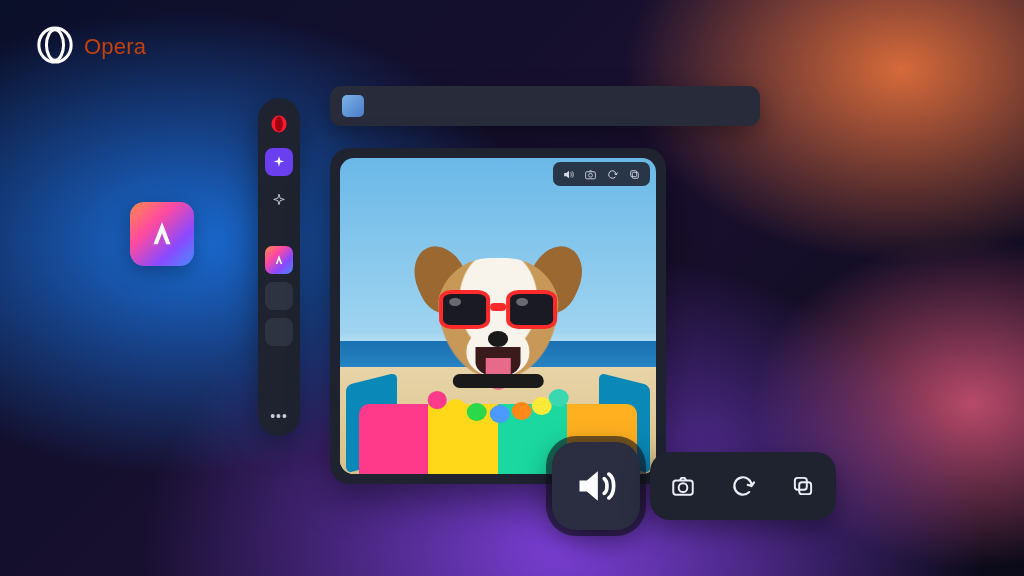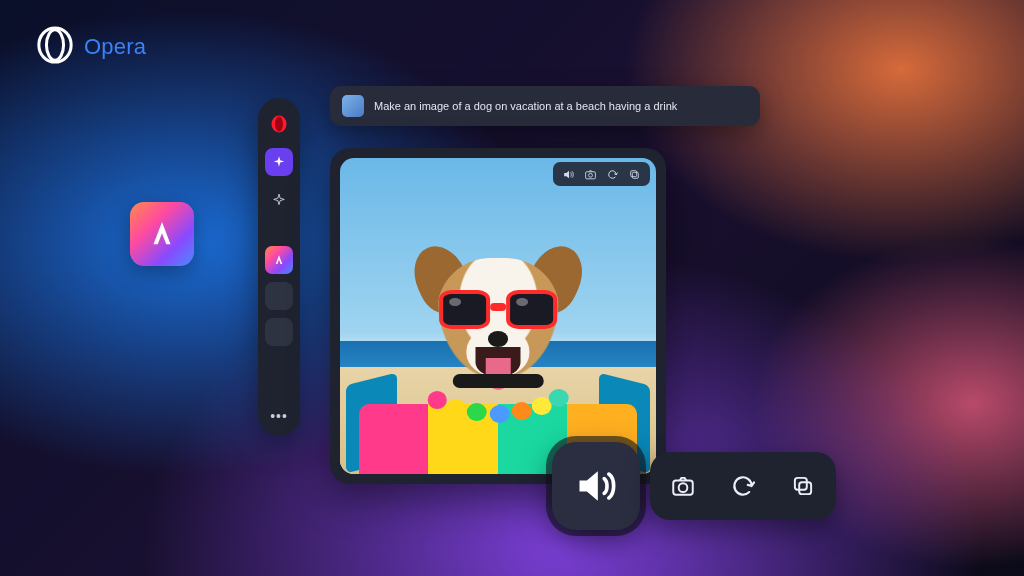--- a/index.html
+++ b/index.html
@@ -1,19 +1,19 @@
 <!DOCTYPE html>
 <html><head>
 <meta charset="utf-8">
 <style>
 *{margin:0;padding:0;box-sizing:border-box}
 body{width:1024px;height:576px;overflow:hidden;font-family:-apple-system,BlinkMacSystemFont,"Segoe UI",sans-serif;position:relative;background:radial-gradient(ellipse 600px 400px at 18% 42%,#1a6dd6 0%,transparent 58%),radial-gradient(ellipse 500px 350px at 88% 12%,#d66a3a 0%,transparent 55%),radial-gradient(ellipse 700px 500px at 55% 95%,#7b3fd6 0%,transparent 60%),radial-gradient(ellipse 400px 300px at 95% 70%,#b84a6a 0%,transparent 55%),linear-gradient(135deg,#0a0f2a 0%,#1a1030 50%,#0a0a18 100%)}
 
 
-.logo{position:absolute;top:26px;left:36px;display:flex;align-items:center;gap:10px;color:#3b82f6}
+.logo{position:absolute;top:26px;left:36px;display:flex;align-items:center;gap:10px;color:#c2410c}
 .logo-mark{width:38px;height:38px}
 .logo-text{font-size:22px;font-weight:400;letter-spacing:0.2px}
 
 
 .aria-badge{position:absolute;top:202px;left:130px;width:64px;height:64px;border-radius:14px;background:linear-gradient(135deg,#ff8a4a 0%,#ff4aa0 35%,#8a4aff 70%,#4a8aff 100%);display:flex;align-items:center;justify-content:center;box-shadow:0 6px 22px rgba(0,0,0,0.35)}
 .aria-badge svg{width:34px;height:34px}
 
 
 .sidebar{position:absolute;top:98px;left:258px;width:42px;height:338px;border-radius:22px;background:#1f2330;display:flex;flex-direction:column;align-items:center;padding:12px 0 10px;box-shadow:0 10px 30px rgba(0,0,0,0.4)}
 .sb-item{width:28px;height:28px;border-radius:8px;display:flex;align-items:center;justify-content:center;margin-bottom:10px;cursor:pointer}
@@ -120,21 +120,20 @@
       </svg>
   </div>
   <div class="sb-slot"></div>
   <div class="sb-slot"></div>
   <div class="sb-spacer"></div>
   <div class="sb-more">•••</div>
 </div>
 
 <div class="prompt">
   <div class="prompt-avatar"></div>
-  <div class="prompt-text">Make an image of a dog on vacation at a beach having a drink</div>
 </div>
 
 <div class="card">
   <div class="card-img" aria-label="Dog with red sunglasses and flower lei on a beach">
     <div class="scene">
       <div class="sky"></div>
         <div class="sea"></div>
         <div class="sand"></div>
       <div class="chair-l"></div>
         <div class="chair-r"></div>

